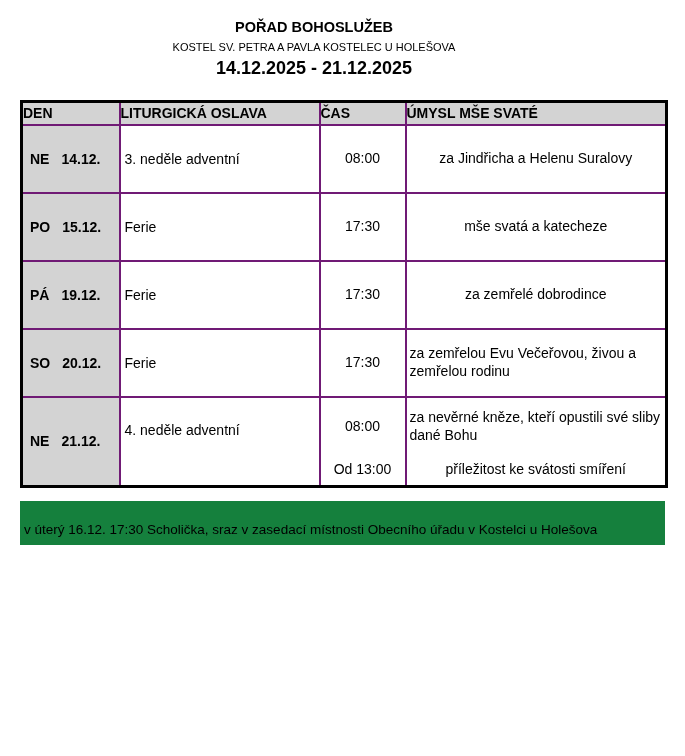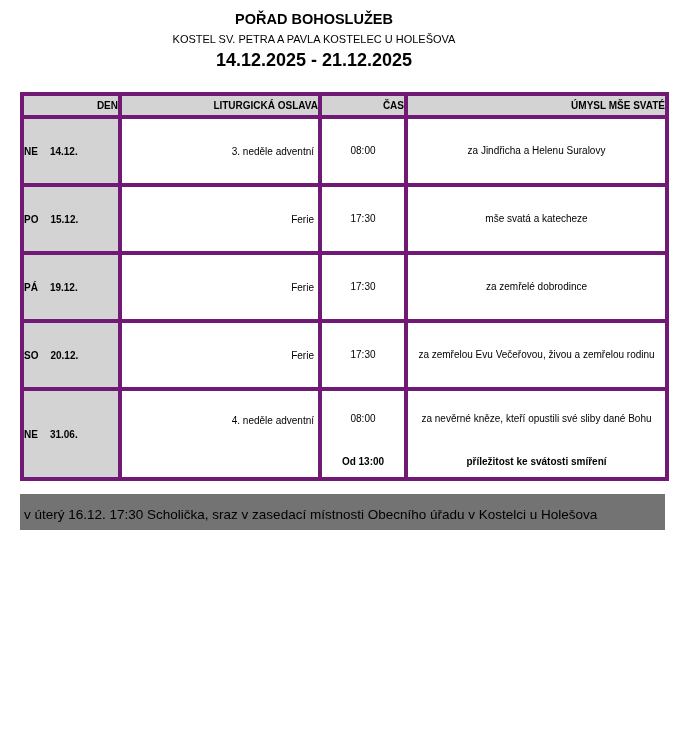--- a/index.html
+++ b/index.html
@@ -3,37 +3,37 @@
 <meta charset="utf-8">
 <style>
   * { margin: 0; padding: 0; box-sizing: border-box; }
   html, body {
     background: #ffffff;
     font-family: "Liberation Sans", sans-serif;
     color: #000000;
   }
   body { width: 685px; height: 756px; overflow: hidden; }
 
-  .page { width: 588px; margin: 9px 0 0 20px; }
+  .page { width: 588px; margin: 17px 0 0 20px; }
 
   .titles { text-align: center; margin-bottom: 22px; }
   .title-main     { font-size: 14.5px; font-weight: bold; line-height: 20px; }
   .title-sub      { font-size: 11px; font-weight: normal; line-height: 20px; }
   .title-daterange{ font-size: 18px;   font-weight: bold; line-height: 20px; margin-top: 1px; text-align: center; }
 
   table.schedule {
     border-collapse: collapse;
     width: 645px;
     table-layout: fixed;
     border: 3px solid #000;
   }
   table.schedule th, table.schedule td {
-    border: 4px solid #701a75;
-    font-size: 10px;
-    text-align: right;
+    border: 2px solid #701a75;
+    font-size: 14px;
+    text-align: left;
     vertical-align: middle;
     overflow: hidden;
   }
   thead tr { height: 23px; }
   thead th {
     background: #d3d3d3;
     font-weight: bold;
     border-bottom: 2px solid #000;
   }
   col.c-den { width: 98px; }
@@ -43,39 +43,39 @@
 
   tbody tr { height: 68px; }
   tbody tr.multi { height: 90px; }
 
   td.day-cell, th.den-th { border-right: 2px solid #000; }
   td.day-cell {
     background: #d3d3d3;
     font-weight: bold;
     text-align: left;
   }
-  .day-wrap { display: flex; align-items: center; gap: 12px; }
+  .day-wrap { display: flex; align-items: center; gap: 12px; padding-left: 7px; }
 
   td.celebration-cell { padding: 0 4px; border-radius: 9px; }
   tr.multi td.celebration-cell { vertical-align: top; padding-top: 24px; }
 
   td.time-cell, td.intention-cell { padding: 0 3px; }
   .stack { display: flex; flex-direction: column; justify-content: center; width: 100%; }
   .entry { display: flex; align-items: center; justify-content: center; line-height: 1.25; }
   tr.multi .stack { height: 86px; }
   tr.multi .entry:first-child { flex: 2; }
-  tr.multi .entry:last-child  { flex: 1; font-weight: bold; }
+  tr.multi .entry:last-child  { flex: 1; }
 
   .footer-note {
     width: 645px;
     margin-top: 13px;
-    background: #737373;
+    background: #15803d;
     font-size: 13.5px;
     line-height: 1.4;
-    padding: 12px 8px 5px 4px;
+    padding: 20px 8px 5px 4px;
   }
 </style>
 </head>
 <body>
 
 <div class="page">
 
   <div class="titles">
     <div class="title-main">POŘAD BOHOSLUŽEB</div>
     <div class="title-sub">KOSTEL SV. PETRA A PAVLA KOSTELEC U HOLEŠOVA</div>
@@ -171,21 +171,21 @@
     <td class="intention-cell">
       <div class="stack">
               <div class="entry">za zemřelou Evu Večeřovou, živou a zemřelou rodinu</div>
             </div>
     </td>
   </tr>
         <tr class="multi">
     <td class="day-cell">
       <span class="day-wrap">
         <span>NE</span>
-        <span>31.06.</span>
+        <span>21.12.</span>
       </span>
     </td>
     <td class="celebration-cell">4. neděle adventní</td>
     <td class="time-cell">
       <div class="stack">
               <div class="entry">08:00</div>
               <div class="entry">Od 13:00</div>
             </div>
     </td>
     <td class="intention-cell">

